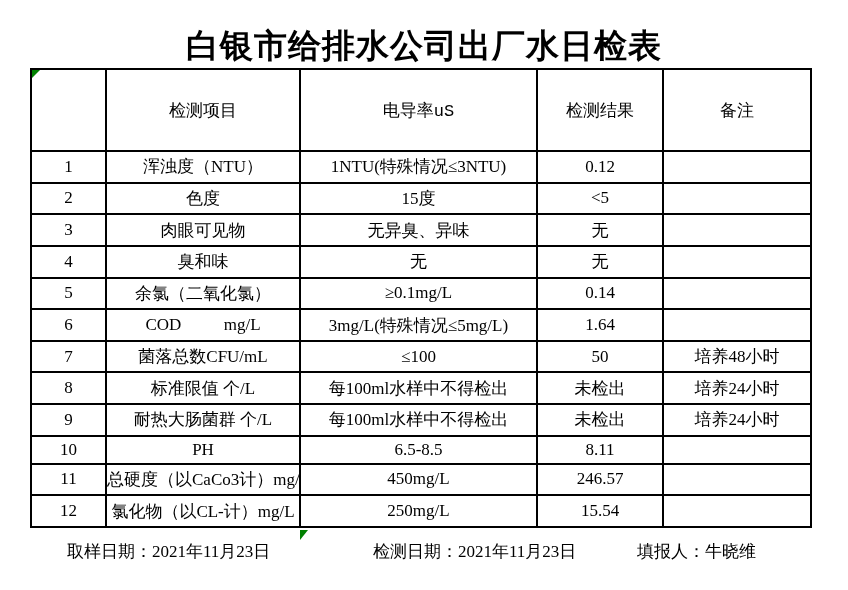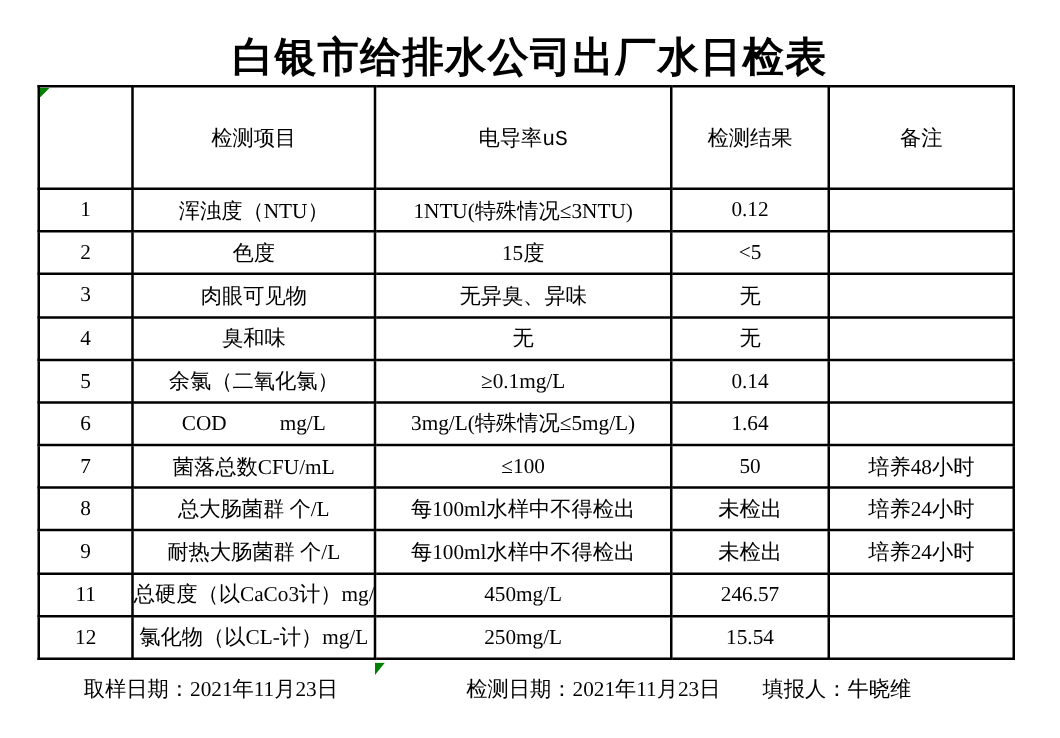--- a/index.html
+++ b/index.html
@@ -54,21 +54,21 @@
   }
   .footer-line {
     position: absolute;
     top: 540px; left: 0; width: 760px;
     height: 22px;
     font-size: 17px;
   }
   .footer-item { position: absolute; white-space: pre; }
   .footer-sample   { left: 67px; }
   .footer-test     { left: 373px; }
-  .footer-reporter { left: 610px; }
+  .footer-reporter { left: 637px; }
 </style>
 </head>
 <body>
 
 <div class="page-title">白银市给排水公司出厂水日检表</div>
 
 <table class="inspection">
   <colgroup>
     <col style="width:75px">
     <col style="width:194px">
@@ -140,34 +140,41 @@
   <tr>
     <td>7</td>
     <td>菌落总数CFU/mL</td>
     <td>≤100</td>
     <td>50</td>
     <td>培养48小时</td>
   </tr>
 
   <tr>
     <td>8</td>
-    <td>总大肠菌群 个/L</td>
+    <td>标准限值 个/L</td>
     <td>每100ml水样中不得检出</td>
     <td>未检出</td>
     <td>培养24小时</td>
   </tr>
 
   <tr>
     <td>9</td>
     <td>耐热大肠菌群 个/L</td>
     <td>每100ml水样中不得检出</td>
     <td>未检出</td>
     <td>培养24小时</td>
   </tr>
 
+  <tr>
+    <td>10</td>
+    <td>PH</td>
+    <td>6.5-8.5</td>
+    <td>8.11</td>
+    <td></td>
+  </tr>
 
   <tr>
     <td>11</td>
     <td>总硬度（以CaCo3计）mg/L</td>
     <td>450mg/L</td>
     <td>246.57</td>
     <td></td>
   </tr>
 
   <tr>

